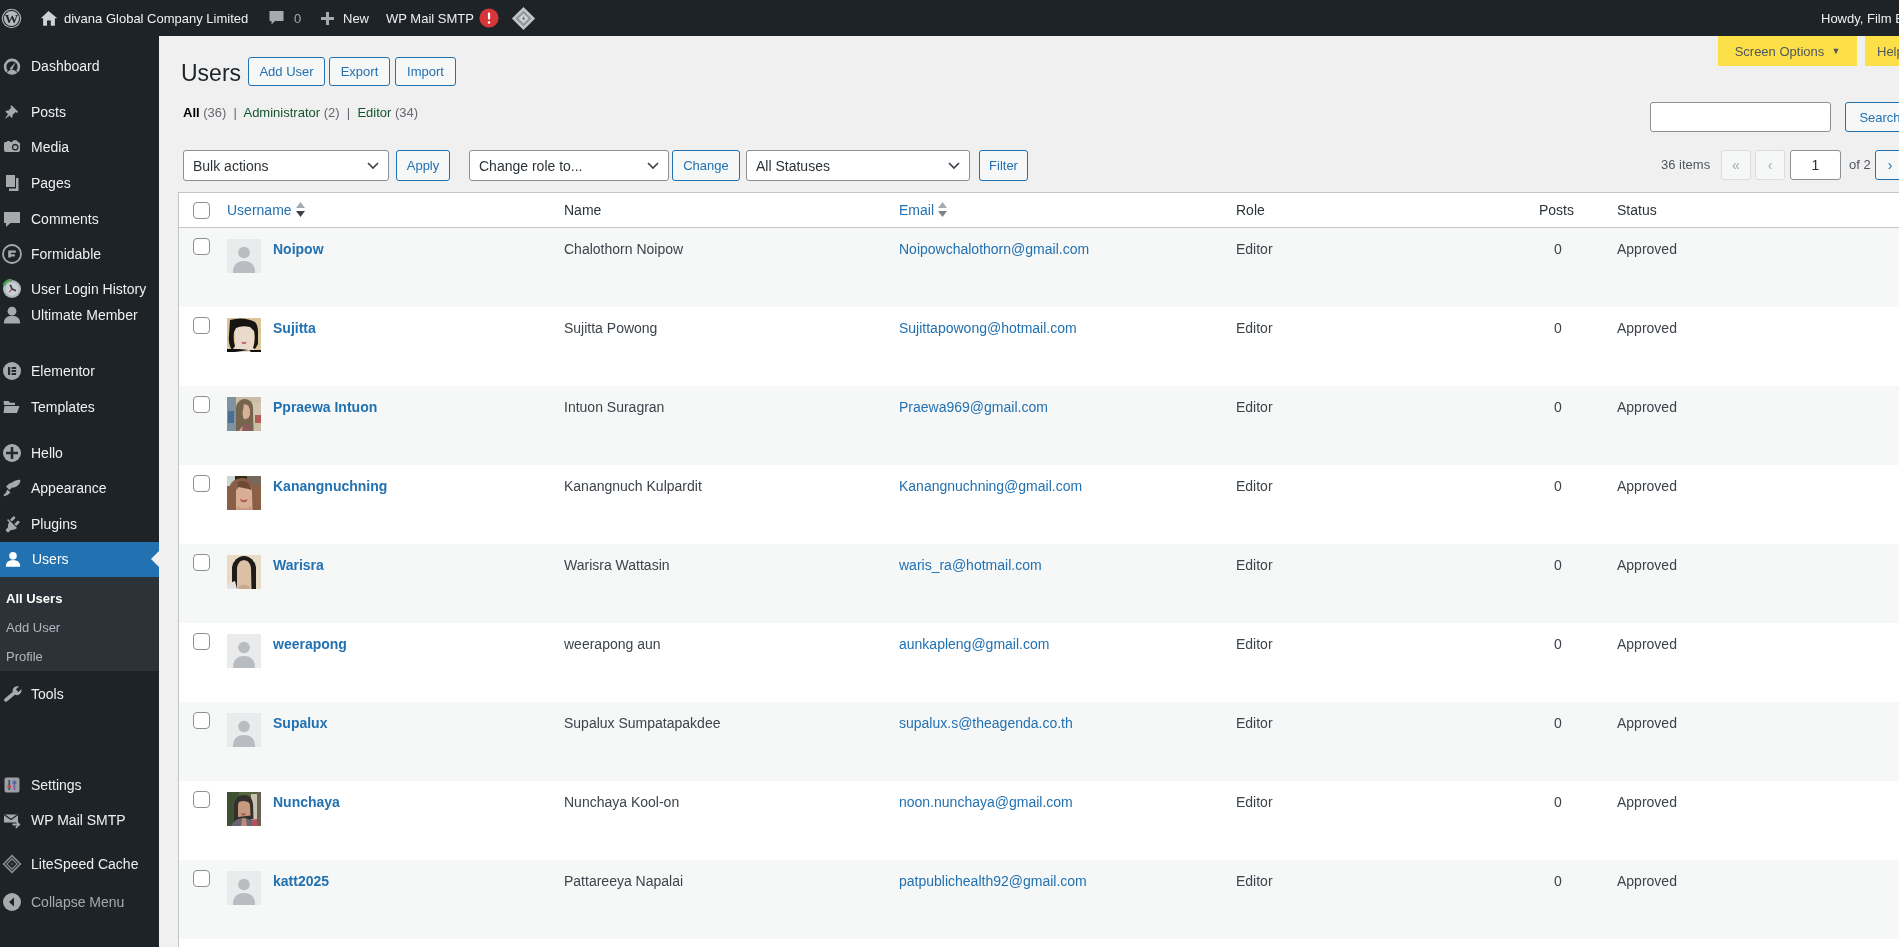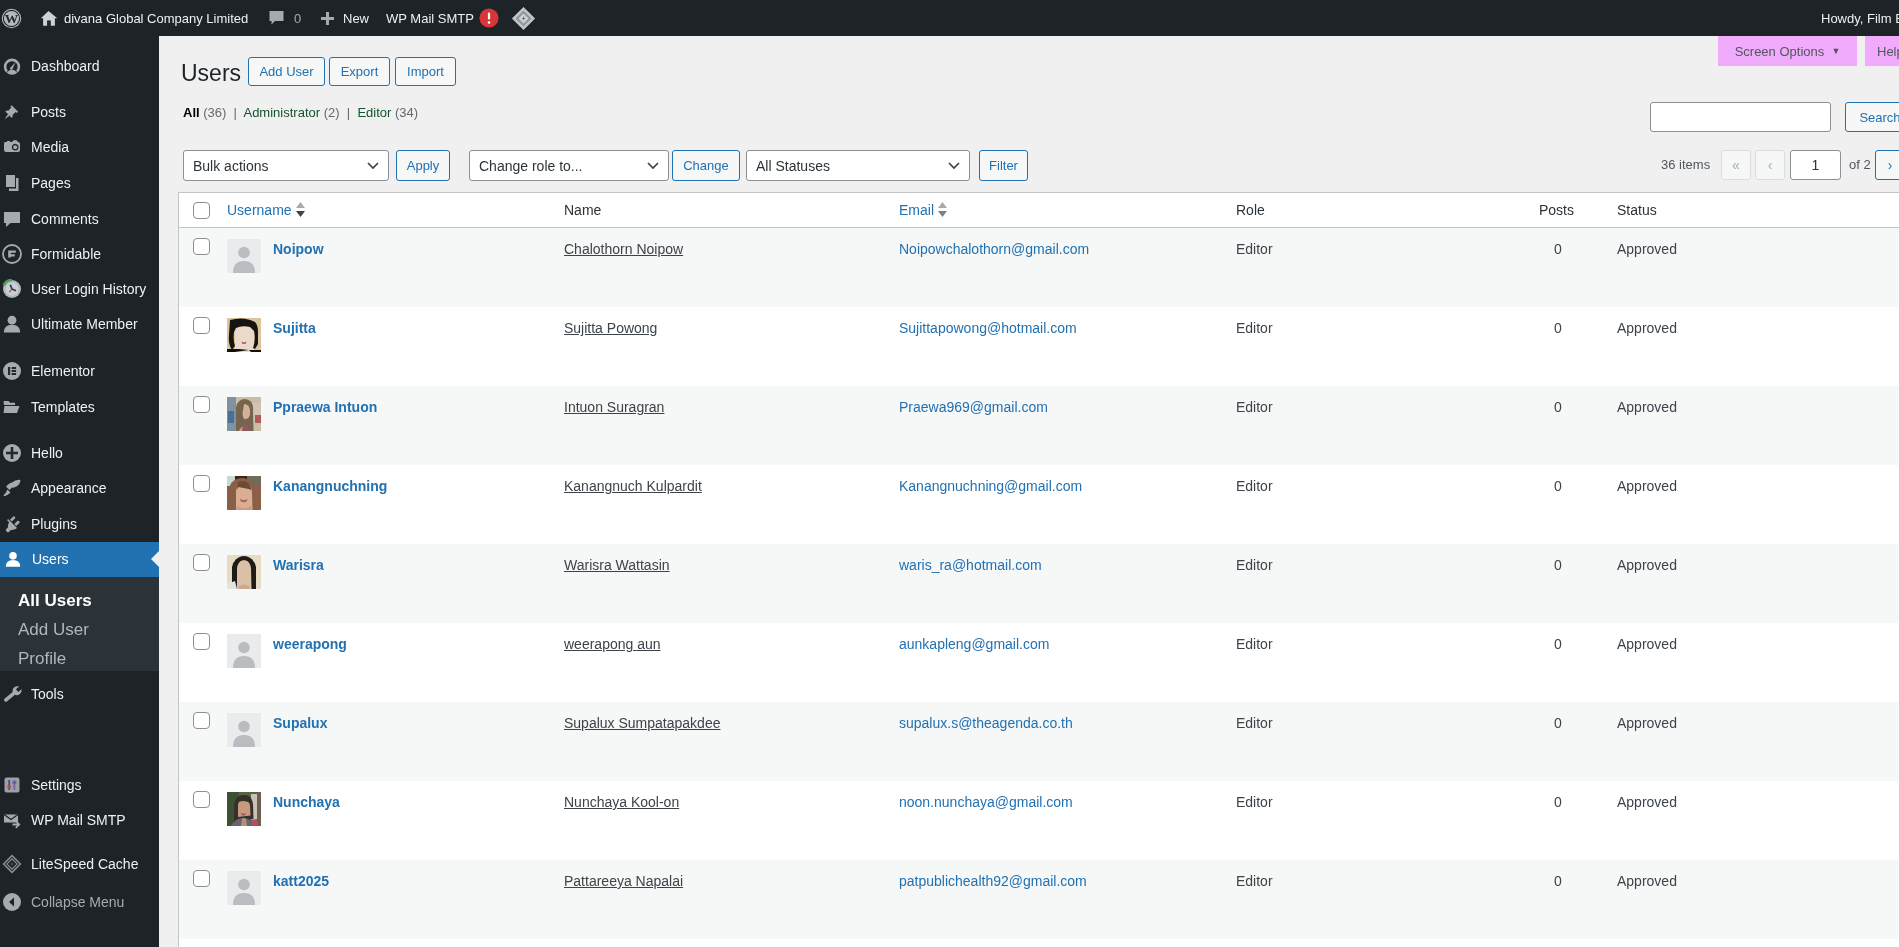--- a/index.html
+++ b/index.html
@@ -13,43 +13,43 @@
 
 #sidebar { position:absolute; left:0; top:36px; width:159px; height:911px; background:#1d2327; }
 .mi { position:absolute; left:0; width:159px; height:34px; display:flex; align-items:center; color:#f0f0f1; font-size:14px; }
 .mi .ic { position:absolute; left:2px; width:20px; height:20px; top:50%; margin-top:-10px; }
 .mi .tx { position:absolute; left:31px; white-space:nowrap; }
 #usersActive { position:absolute; left:0; top:542px; width:159px; height:35px; background:#2271b1; color:#fff; font-size:14px; }
 #usersActive .ic { position:absolute; left:4px; top:8px; }
 #usersActive .tx { position:absolute; left:32px; top:9px; font-weight:400; }
 #usersArrow { position:absolute; left:151px; top:551px; width:0; height:0; border-top:8px solid transparent; border-bottom:8px solid transparent; border-right:8px solid #f0f0f1; }
 #submenu { position:absolute; left:0; top:577px; width:159px; height:94px; background:#2c3338; }
-.smi { position:absolute; left:18px; font-size:17px; color:#b0b6bc; white-space:nowrap; }
+.smi { position:absolute; left:6px; font-size:13px; color:#b0b6bc; white-space:nowrap; }
 
 #content { position:absolute; left:159px; top:36px; width:1740px; height:911px; background:#f0f0f1; }
-.tab { position:absolute; top:0; height:30px; background:#f0abfc; color:#50575e; font-size:13px; display:flex; align-items:center; justify-content:center; }
+.tab { position:absolute; top:0; height:30px; background:#fde047; color:#50575e; font-size:13px; display:flex; align-items:center; justify-content:center; }
 h1 { position:absolute; left:22px; top:24px; font-size:23px; font-weight:400; color:#1d2327; font-family:"Liberation Sans",sans-serif; }
 .btn { position:absolute; background:#f6f7f7; border:1px solid #2271b1; border-radius:3px; color:#2271b1; font-size:13px; display:flex; align-items:center; justify-content:center; }
 .views { position:absolute; left:24px; top:69px; font-size:13px; color:#646970; }
 .views a { color:#14532d; text-decoration:none; }
 .views .cur { color:#000; font-weight:700; }
 .wpsel { position:absolute; height:31px; background:#fff; border:1px solid #8c8f94; border-radius:3px; color:#2c3338; font-size:14px; display:flex; align-items:center; padding-left:9px; }
 .wpsel .chev { position:absolute; right:9px; top:50%; margin-top:-4px; }
 .pgbtn { position:absolute; height:30px; border-radius:3px; font-size:14px; display:flex; align-items:center; justify-content:center; }
 .pg-dis { background:#f6f7f7; border:1px solid #dcdcde; color:#a7aaad; }
 .pg-en  { background:#f6f7f7; border:1px solid #2271b1; color:#2271b1; }
 
 #tbl { position:absolute; left:19px; top:156px; width:1721px; height:755px; background:#fff; border-top:1px solid #c3c4c7; border-left:1px solid #c3c4c7; }
 #thead { position:absolute; left:0; top:0; width:1721px; height:35px; border-bottom:1px solid #c3c4c7; background:#fff; font-size:14px; color:#2c3338; }
 .row { position:absolute; left:0; width:1721px; height:79px; font-size:14px; }
 .row.odd { background:#f6f7f7; }
 .cb { position:absolute; left:14px; width:17px; height:17px; border:1px solid #8c8f94; border-radius:4px; background:#fff; }
 .av { position:absolute; left:48px; width:34px; height:34px; }
 .c-user { position:absolute; left:94px; top:13px; font-weight:700; color:#2271b1; }
-.c-name { position:absolute; left:385px; top:13px; color:#3c434a;text-decoration:underline; }
+.c-name { position:absolute; left:385px; top:13px; color:#3c434a; }
 .c-mail { position:absolute; left:720px; top:13px; color:#2271b1; }
 .c-role { position:absolute; left:1057px; top:13px; color:#3c434a; }
 .c-post { position:absolute; left:1375px; top:13px; color:#3c434a; }
 .c-stat { position:absolute; left:1438px; top:13px; color:#3c434a; }
 </style>
 </head>
 <body>
 
 <div id="adminbar">
   <div class="item" style="left:1px;">
@@ -143,21 +143,21 @@
   <div class="mi" style="top:236px;">
       <svg class="ic" viewBox="0 0 20 20">
         <circle cx="10" cy="10" r="9" fill="#aeb8c0"></circle>
         <circle cx="10" cy="10" r="6.7" fill="#c8cfd4"></circle>
         <path d="M10 1 a9 9 0 0 0 -8.3 5.5" fill="none" stroke="#4f9e52" stroke-width="2.6"></path>
         <path d="M10 10 L14 11.7 M10 10 L8.3 5.8" stroke="#33383d" stroke-width="1.7"></path>
         <path d="M10 10 L7.3 13.2" stroke="#c0392b" stroke-width="1.1"></path>
       </svg>
       <span class="tx">User Login History</span>
     </div>
-  <div class="mi" style="top:271px;padding-left:40px;">
+  <div class="mi" style="top:262px;padding-left:40px;">
       <svg class="ic" viewBox="0 0 20 20">
         <circle cx="10" cy="6.2" r="4.4" fill="#a7aaad"></circle>
         <path d="M1.8 18.5 q0 -7.8 8.2 -7.8 q8.2 0 8.2 7.8 z" fill="#a7aaad"></path>
       </svg>
       <span class="tx">Ultimate Member</span>
     </div>
   <div class="mi" style="top:318px;">
       <svg class="ic" viewBox="0 0 20 20">
         <circle cx="10" cy="10" r="9" fill="#a7aaad"></circle>
         <rect x="6" y="6" width="2.2" height="8" fill="#22282d"></rect>

